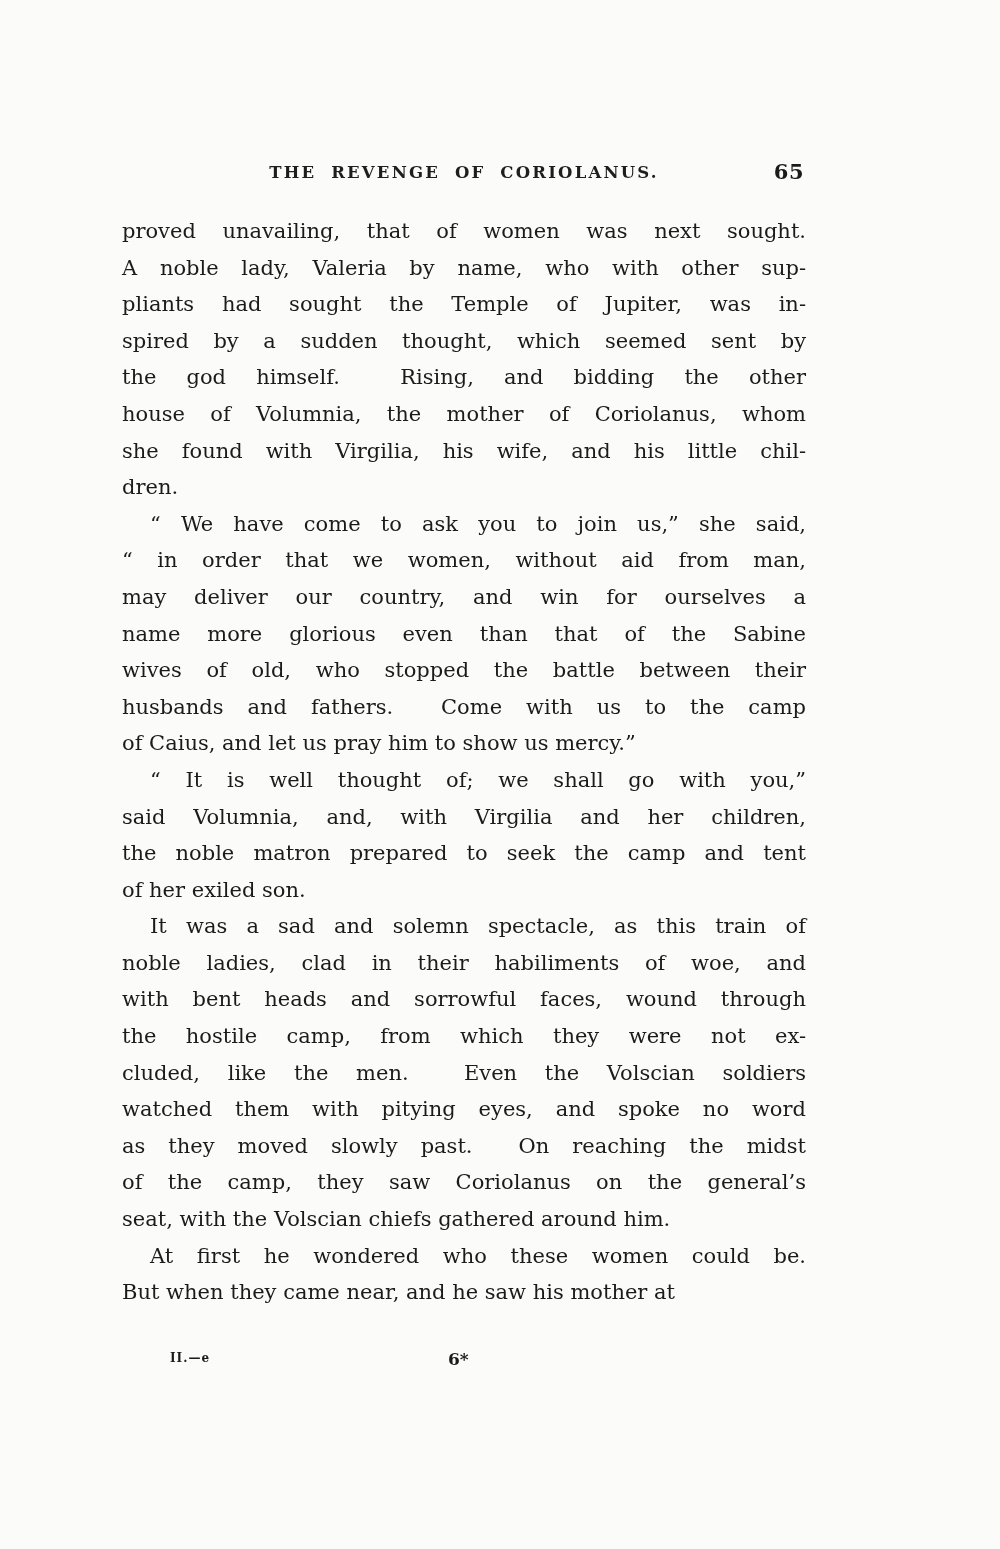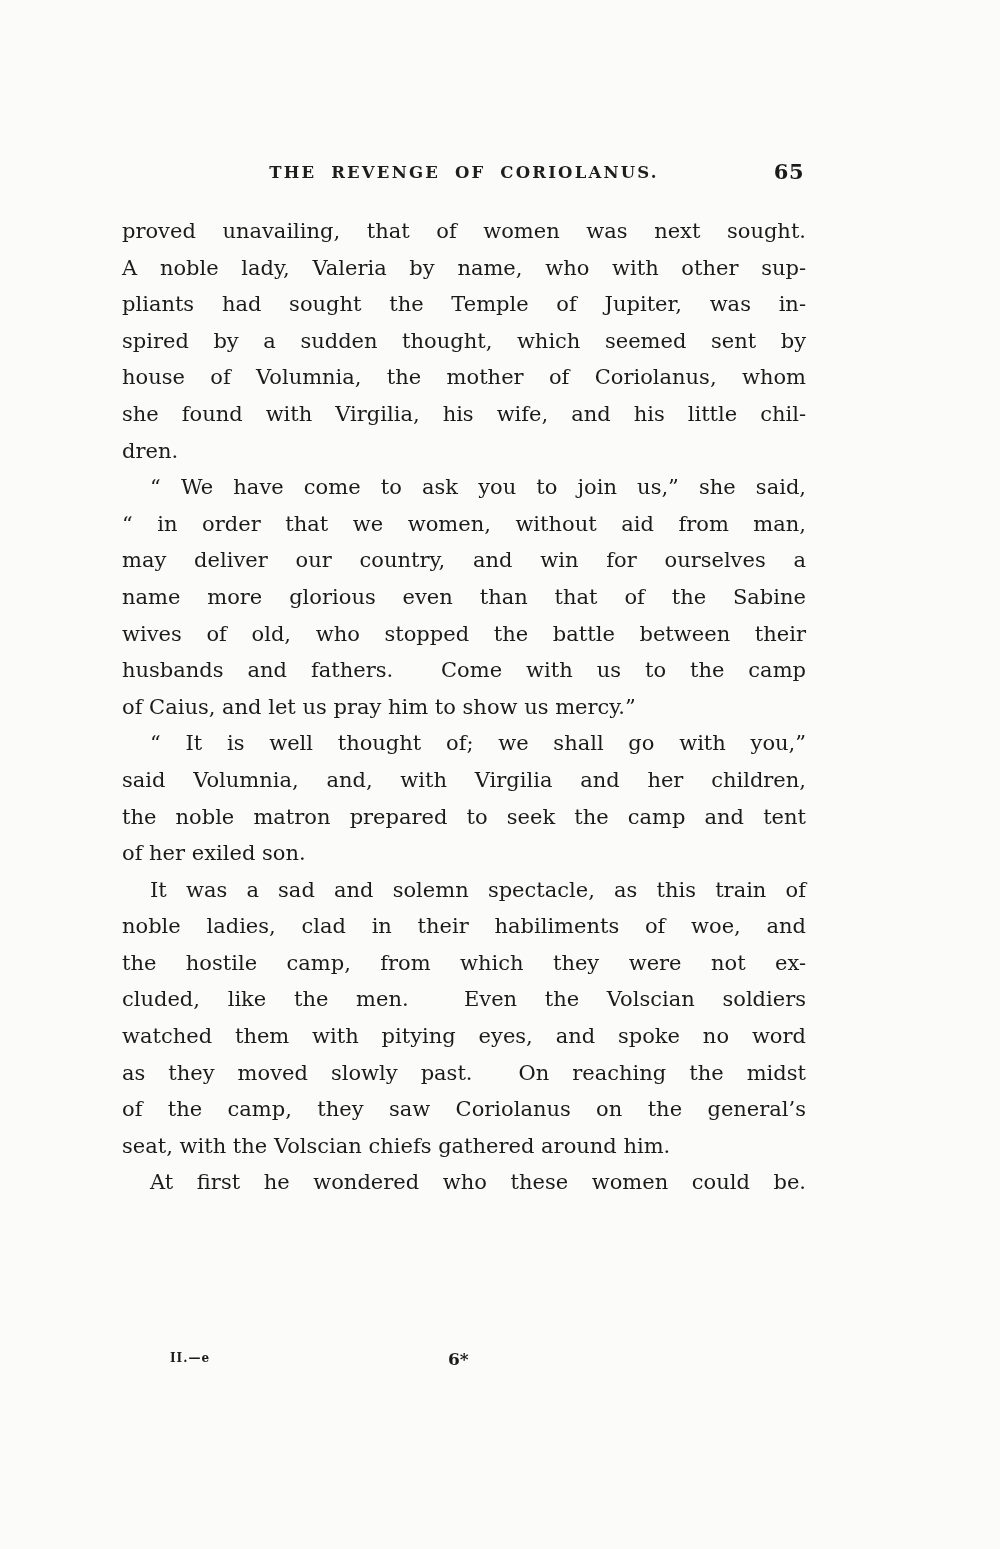--- a/index.html
+++ b/index.html
@@ -92,20 +92,21 @@
     <div class="header-title">THE REVENGE OF CORIOLANUS.</div>
     <div class="page-number">65</div>
   </div>
 
   <div class="body-text">
       <div class="paragraph">
         <div class="line">proved unavailing, that of women was next sought.</div>
         <div class="line">A noble lady, Valeria by name, who with other sup-</div>
         <div class="line">pliants had sought the Temple of Jupiter, was in-</div>
         <div class="line">spired by a sudden thought, which seemed sent by</div>
+        <div class="line">the god himself.&nbsp; Rising, and bidding the other</div>
         <div class="line">house of Volumnia, the mother of Coriolanus, whom</div>
         <div class="line">she found with Virgilia, his wife, and his little chil-</div>
         <div class="line last">dren.</div>
       </div>
       <div class="paragraph">
         <div class="line first">“ We have come to ask you to join us,” she said,</div>
         <div class="line">“ in order that we women, without aid from man,</div>
         <div class="line">may deliver our country, and win for ourselves a</div>
         <div class="line">name more glorious even than that of the Sabine</div>
         <div class="line">wives of old, who stopped the battle between their</div>
@@ -114,29 +115,31 @@
       </div>
       <div class="paragraph">
         <div class="line first">“ It is well thought of; we shall go with you,”</div>
         <div class="line">said Volumnia, and, with Virgilia and her children,</div>
         <div class="line">the noble matron prepared to seek the camp and tent</div>
         <div class="line last">of her exiled son.</div>
       </div>
       <div class="paragraph">
         <div class="line first">It was a sad and solemn spectacle, as this train of</div>
         <div class="line">noble ladies, clad in their habiliments of woe, and</div>
+        <div class="line">with bent heads and sorrowful faces, wound through</div>
         <div class="line">the hostile camp, from which they were not ex-</div>
         <div class="line">cluded, like the men.&nbsp; Even the Volscian soldiers</div>
         <div class="line">watched them with pitying eyes, and spoke no word</div>
         <div class="line">as they moved slowly past.&nbsp; On reaching the midst</div>
         <div class="line">of the camp, they saw Coriolanus on the general’s</div>
         <div class="line last">seat, with the Volscian chiefs gathered around him.</div>
       </div>
       <div class="paragraph">
         <div class="line first">At first he wondered who these women could be.</div>
+        <div class="line last">But when they came near, and he saw his mother at</div>
       </div>
     </div>
 
   <div class="page-footer">
     <div class="footer-signature">II.—e</div>
     <div class="footer-mark">6*</div>
   </div>
 
 </div>
 

